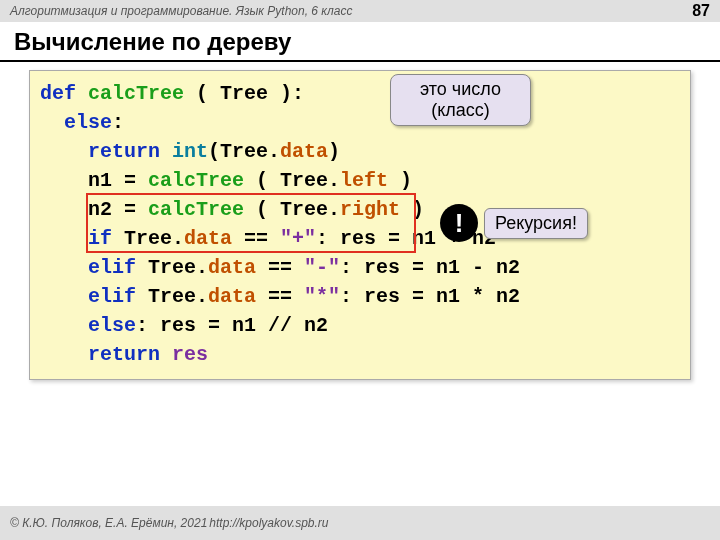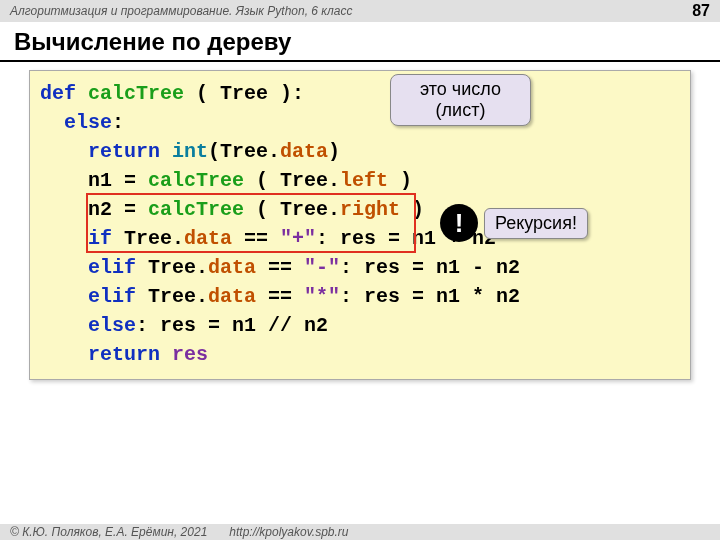--- a/index.html
+++ b/index.html
@@ -105,25 +105,25 @@
     font-size: 18px;
     box-shadow: 2px 2px 3px rgba(0,0,0,0.25);
     font-family: Arial, sans-serif;
     font-weight: normal;
   }
   .footer {
     position: absolute;
     bottom: 0;
     left: 0;
     right: 0;
-    height: 16px;
+    height: 34px;
     background: #e0e0e0;
     display: flex;
     align-items: center;
-    gap: 22px;
+    gap: 2px;
     padding: 0 10px;
     font-size: 12px;
     font-style: italic;
     color: #555;
   }
 </style>
 </head>
 <body>
 
 <div class="header-band">
@@ -144,21 +144,21 @@
     <div>&nbsp;&nbsp;&nbsp;&nbsp;<span class="kw">elif</span><span class="plain"> Tree.</span><span class="attr">data</span><span class="plain"> == </span><span class="str">"-"</span><span class="plain">: res = n1 - n2</span></div>
     <div>&nbsp;&nbsp;&nbsp;&nbsp;<span class="kw">elif</span><span class="plain"> Tree.</span><span class="attr">data</span><span class="plain"> == </span><span class="str">"*"</span><span class="plain">: res = n1 * n2</span></div>
     <div>&nbsp;&nbsp;&nbsp;&nbsp;<span class="kw">else</span><span class="plain">: res = n1 // n2</span></div>
     <div>&nbsp;&nbsp;&nbsp;&nbsp;<span class="kw">return</span><span class="var"> res</span></div>
 
     <div class="highlight-box" style="left:56px; top:122px; width:330px; height:60px;"></div>
   </div>
 
   <div class="callout" style="left:390px; top:4px; width:141px;">
     <div>это число</div>
-    <div>(лист)</div>
+    <div>(класс)</div>
   </div>
 
   <div class="recursion-badge" style="left:440px; top:134px;">
     <div class="excl">!</div>
     <div class="recursion-label">Рекурсия!</div>
   </div>
 </div>
 
 <div class="footer">
   <span>© К.Ю. Поляков, Е.А. Ерёмин, 2021</span>

